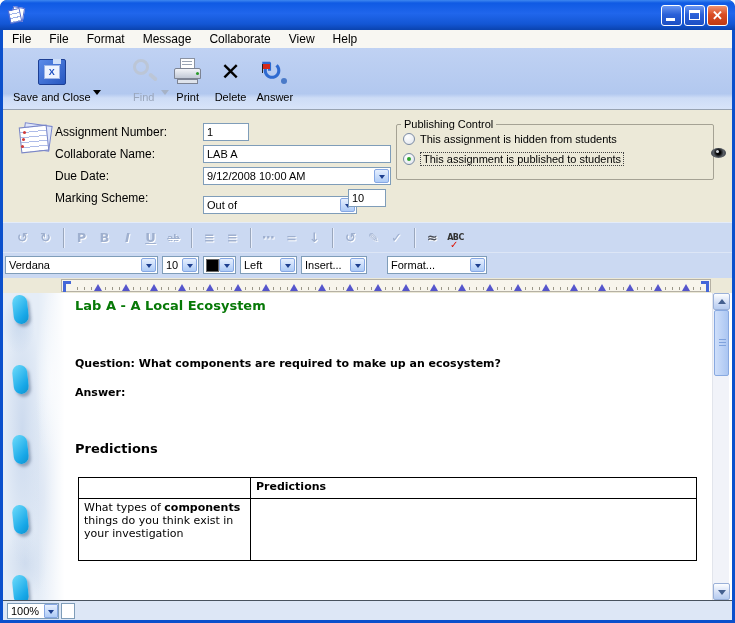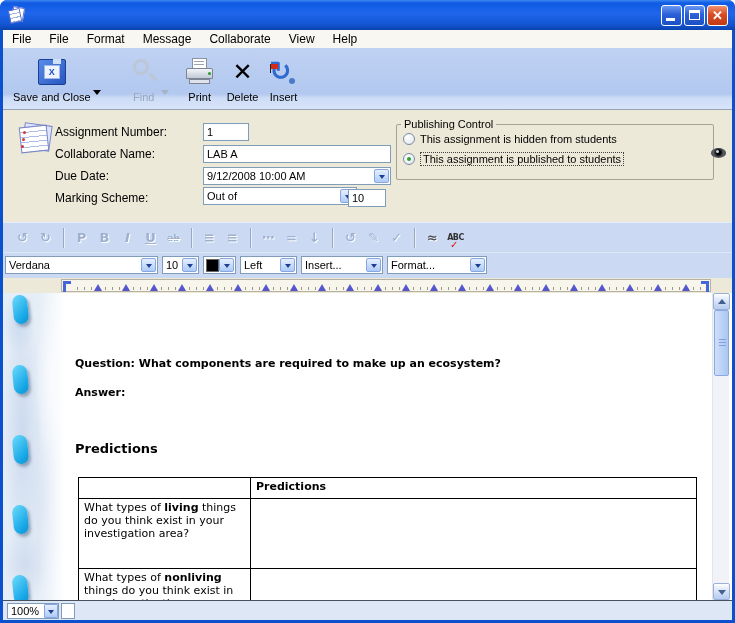--- a/index.html
+++ b/index.html
@@ -244,21 +244,21 @@
     <div class="tbtn disabled" style="margin-left:24px" data-name="find-button">
       <div class="ticon">
           <div class="magni" data-name="find-icon">
         <div class="lens"></div>
             <div class="handle"></div>
           </div>
         </div>
       <div class="tlabel">Find</div>
     </div>
     <div class="darr gray" data-name="find-dropdown-arrow-icon"></div>
-    <div class="tbtn" style="margin-left:12px" data-name="print-button">
+    <div class="tbtn" style="margin-left:0" data-name="print-button">
       <div class="ticon">
           <div class="printer" data-name="print-icon">
         <div class="paper"></div>
             <div class="pline" style="top:3px"></div>
             <div class="pline" style="top:6px"></div>
         <div class="body"></div>
             <div class="tray"></div>
             <div class="led"></div>
           </div>
         </div>
@@ -272,21 +272,21 @@
     </div>
     <div class="tbtn" style="margin-left:10px" data-name="history-button">
       <div class="ticon">
           <div class="hist" data-name="history-icon">
         <span class="circ">↻</span>
             <div class="pole"></div>
             <div class="flag"></div>
             <div class="person"></div>
           </div>
         </div>
-      <div class="tlabel">Insert</div>
+      <div class="tlabel">Answer</div>
     </div>
   </div>
 
   <div class="formarea" data-name="assignment-form">
     <div class="memo-icon" data-name="assignment-memo-icon">
       <div class="mpaper m1"></div>
         <div class="mpaper m2"></div>
       <div class="mdot" style="left:8px; top:9px"></div>
         <div class="mdot" style="left:7px; top:16px"></div>
         <div class="mdot" style="left:6px; top:23px"></div>
@@ -303,21 +303,21 @@
 
     <div class="form-label" style="top:59px" data-name="due-date-label">Due Date:</div>
     <div class="combo" style="left:200px; top:57px; width:188px" data-name="due-date-dropdown">
       <span class="val">9/12/2008 10:00 AM</span>
       <span class="abtn" data-name="chevron-down-icon">
           <i></i>
         </span>
     </div>
 
     <div class="form-label" style="top:81px" data-name="marking-scheme-label">Marking Scheme:</div>
-    <div class="combo" style="left:200px; top:77px; width:154px" data-name="marking-scheme-dropdown">
+    <div class="combo" style="left:200px; top:86px; width:154px" data-name="marking-scheme-dropdown">
       <span class="val">Out of</span>
       <span class="abtn" data-name="chevron-down-icon">
           <i></i>
         </span>
     </div>
     <div class="spin" style="left:345px; top:79px; width:38px" data-name="marking-points-stepper">
       <span class="sval">10</span>
       <span class="sbtns"></span>
     </div>
 
@@ -378,21 +378,21 @@
       <span class="abtn" data-name="chevron-down-icon">
           <i></i>
         </span>
     </div>
     <div class="combo" style="left:237px; width:57px" data-name="alignment-dropdown">
       <span class="val">Left</span>
       <span class="abtn" data-name="chevron-down-icon">
           <i></i>
         </span>
     </div>
-    <div class="combo" style="left:298px; width:82px" data-name="insert-dropdown">
+    <div class="combo" style="left:298px; width:66px" data-name="insert-dropdown">
       <span class="val">Insert...</span>
       <span class="abtn" data-name="chevron-down-icon">
           <i></i>
         </span>
     </div>
     <div class="combo" style="left:384px; width:100px" data-name="format-dropdown">
       <span class="val">Format...</span>
       <span class="abtn" data-name="chevron-down-icon">
           <i></i>
         </span>
@@ -498,36 +498,33 @@
 
   <div class="content" data-name="document-editor">
     <div class="nb-margin" id="nb-margin" data-name="notebook-margin">
         <div class="ring" data-name="spiral-ring-icon" style="top: 2px;"></div>
         <div class="ring" data-name="spiral-ring-icon" style="top: 72px;"></div>
         <div class="ring" data-name="spiral-ring-icon" style="top: 142px;"></div>
         <div class="ring" data-name="spiral-ring-icon" style="top: 212px;"></div>
         <div class="ring" data-name="spiral-ring-icon" style="top: 282px;"></div>
       </div>
 
+    <div class="doc-title" data-name="document-title" id="doc-title" style="color: rgb(7, 121, 7);">Lab A - A Local Ecosystem</div>
     <div class="doc-line" style="top:64px" data-name="document-line">Question: What components are required to make up an ecosystem?</div>
     <div class="doc-line" style="top:93px" data-name="document-line">Answer:</div>
     <div class="doc-heading" data-name="predictions-heading">Predictions</div>
 
     <table class="doc-table" data-name="predictions-table">
       <tbody>
           <tr data-name="table-header-row">
         <th class="c1 hdr" data-name="table-header-cell"></th>
         <th class="hdr" data-name="table-header-cell">Predictions</th>
       </tr>
-      <tr class="r1" data-name="table-row">
-        <td class="c1" data-name="table-question-cell"><span>What types of </span><b>living</b><span> things do you think exist in your investigation area?</span></td>
-        <td data-name="table-answer-cell"></td>
-      </tr>
       <tr class="r2" data-name="table-row">
-        <td class="c1" data-name="table-question-cell"><span>What types of </span><b>nonliving</b><span> things do you think exist in your investigation</span></td>
+        <td class="c1" data-name="table-question-cell"><span>What types of </span><b>components</b><span> things do you think exist in your investigation</span></td>
         <td data-name="table-answer-cell"></td>
       </tr>
     </tbody>
       </table>
 
     <div class="sb" data-name="vertical-scrollbar">
       <div class="sbtn up" data-name="scroll-up-icon">
           <i></i>
         </div>
       <div class="sthumb" data-name="scrollbar-thumb"></div>

